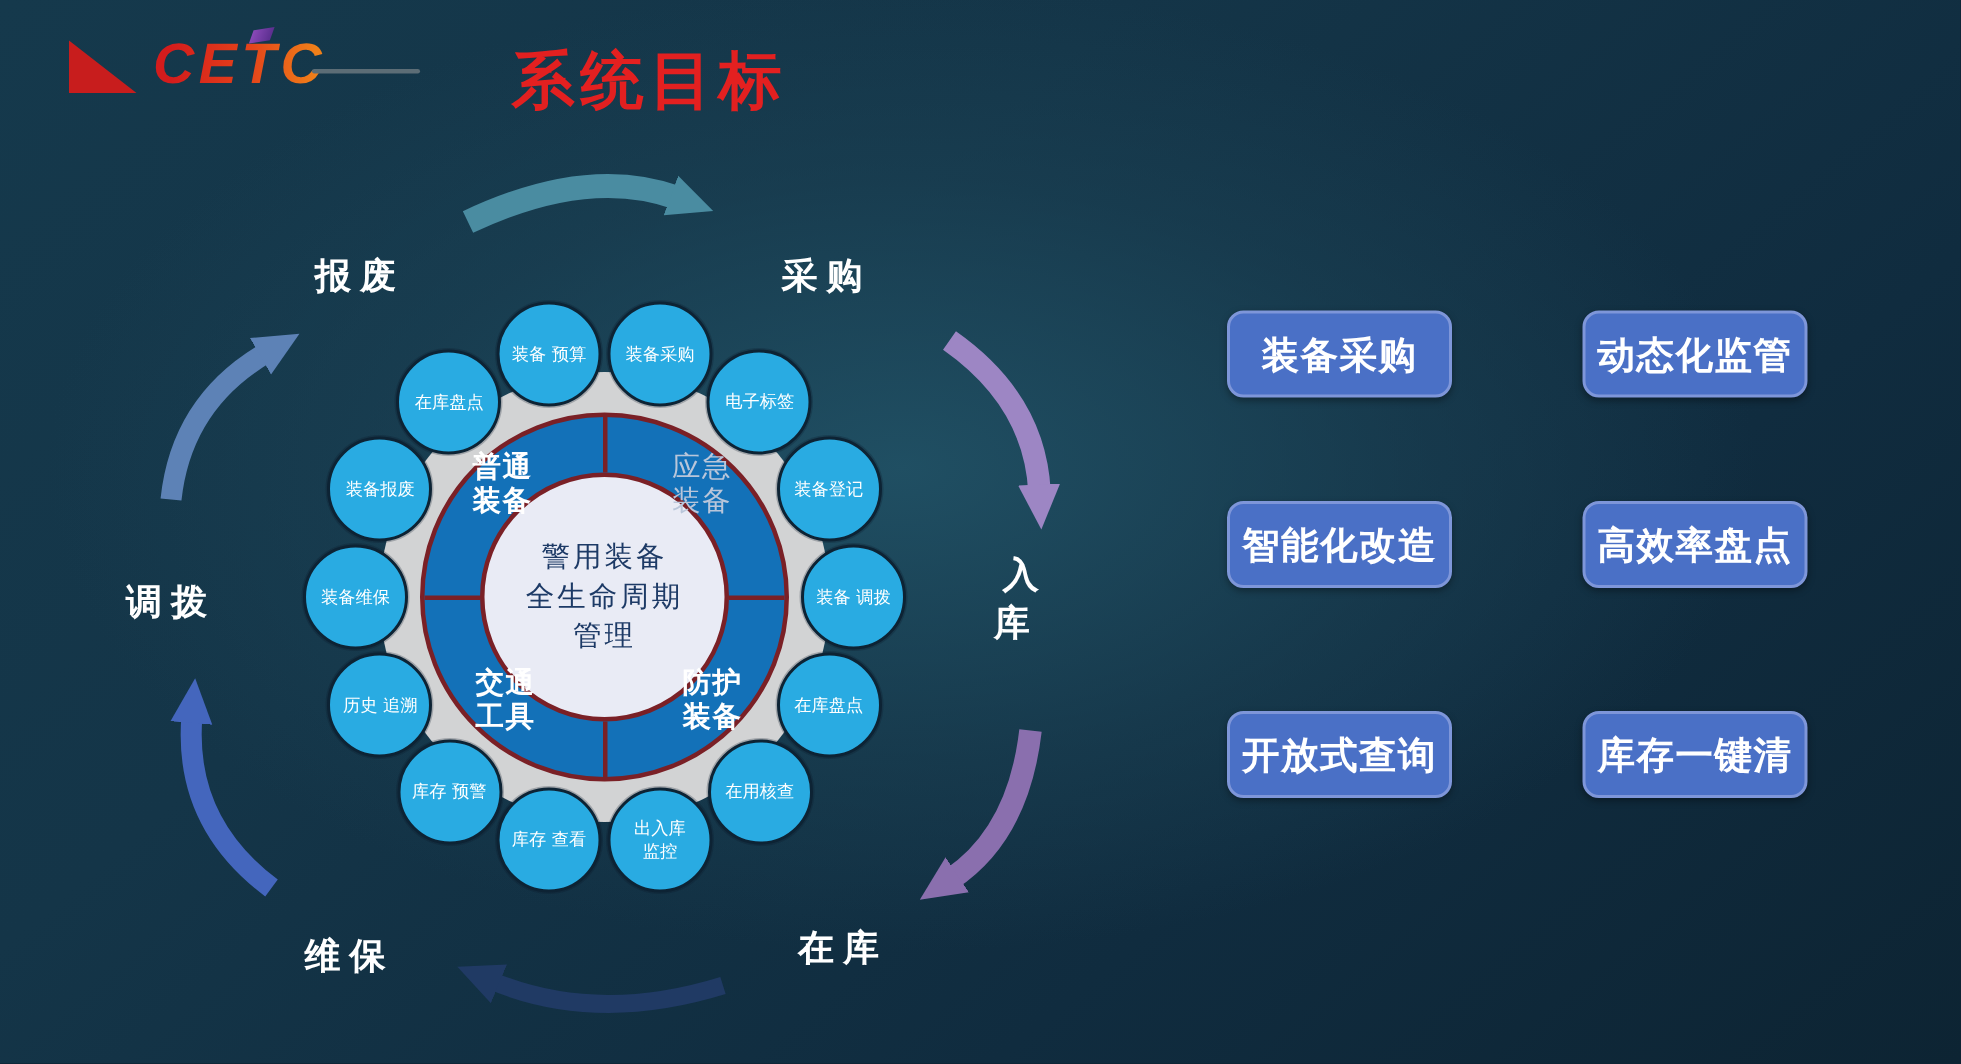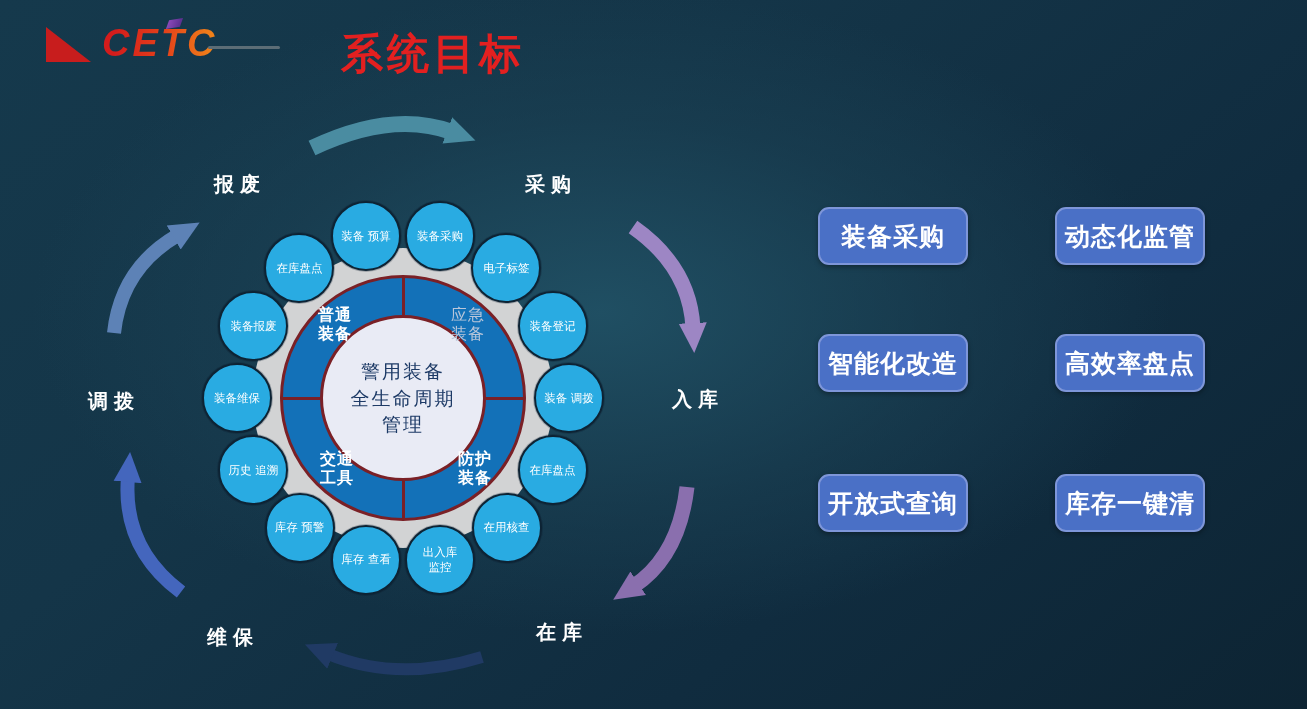--- a/index.html
+++ b/index.html
@@ -49,34 +49,34 @@
     border-radius:50%; border:3px solid; z-index:3;
     display:flex; align-items:center; justify-content:center;
   }
   .center-text {
     text-align:center; font-size:19px; line-height:1.42;
     font-family:"DejaVu Serif", serif; letter-spacing:2px;
   }
   .center-text span { display:block; }
   .quadrant {
     position:absolute; transform:translate(-50%,-50%); z-index:4;
-    text-align:center; font-size:16px; line-height:1.2; white-space:pre-line;
+    text-align:center; font-size:19px; line-height:1.2; white-space:pre-line;
     letter-spacing:1px;
   }
   .satellite {
     position:absolute; width:70px; height:70px; border-radius:50%;
     border:2px solid #0d2334; z-index:4;
     display:flex; align-items:center; justify-content:center;
     color:#ffffff; font-size:11.5px; line-height:1.3; text-align:center;
     white-space:pre-line; font-family:"DejaVu Serif", serif;
     box-shadow:0 0 0 1px rgba(10,25,40,.25);
   }
   .stage {
     position:absolute; transform:translate(-50%,-50%); z-index:5;
-    color:#ffffff; font-size:20px; font-weight:bold; letter-spacing:6px;
+    color:#ffffff; font-size:24px; font-weight:bold; letter-spacing:6px;
     font-family:"DejaVu Serif", serif; text-indent:6px;
   }
   #cycle-arrows { position:absolute; left:0; top:0; z-index:1; }
   
   .feature-btn {
     position:absolute; width:150px; height:58px; border-radius:11px;
     border:2px solid; color:#ffffff; font-size:25px; font-weight:bold;
     letter-spacing:1px; display:flex; align-items:center; justify-content:center;
     box-shadow:0 2px 5px rgba(0,0,0,.35);
   }

